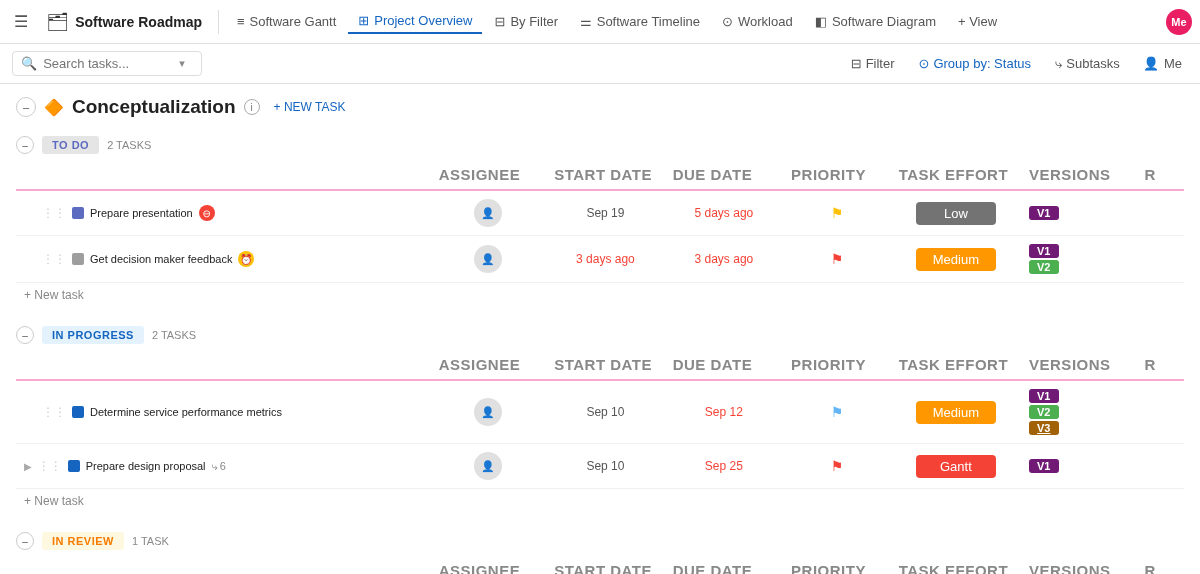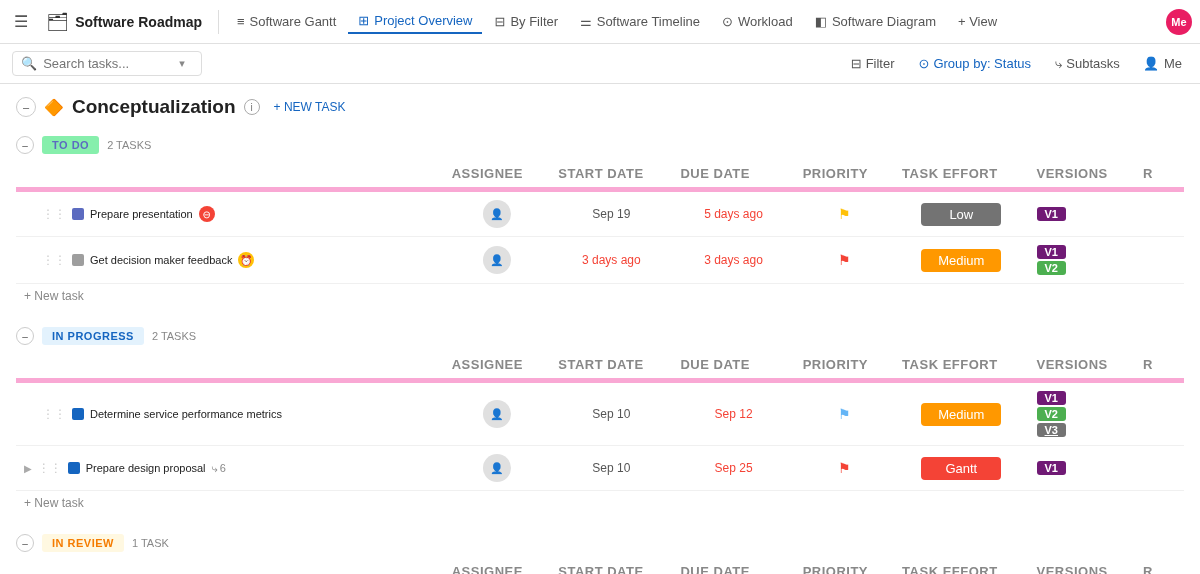--- a/index.html
+++ b/index.html
@@ -55,22 +55,22 @@
     .section-header { display: flex; align-items: center; gap: 8px; margin-bottom: 10px; }
     .section-collapse { width: 20px; height: 20px; border: 1px solid #ccc; border-radius: 50%; display:flex; align-items:center; justify-content:center; cursor:pointer; font-size:11px; color:#555; }
     .section-title { font-size: 19px; font-weight: 600; color: #222; }
     .section-icon { font-size: 16px; }
     .new-task-btn { font-size: 12px; color: #1565c0; cursor: pointer; padding: 2px 6px; }
     .info-icon { width: 16px; height: 16px; border-radius: 50%; border: 1px solid #aaa; display:inline-flex; align-items:center; justify-content:center; font-size:10px; color:#777; cursor:pointer; }
 
     
     .task-table { width: 100%; border-collapse: collapse; }
     .task-table .col-header {
-      font-size: 13px; font-weight: 600; color: #888; text-transform: uppercase;
-      padding: 6px 8px; border-bottom: 5px solid #f9a8d4; text-align: left;
+      font-size: 15px; font-weight: 600; color: #888; text-transform: uppercase;
+      padding: 6px 8px; border-bottom: 2px solid #f9a8d4; text-align: left;
       letter-spacing: 0.5px;
     }
     .task-table tr.task-row td { padding: 8px 8px; border-bottom: 1px solid #f0f0f0; vertical-align: middle; }
     .task-name-cell { display: flex; align-items: center; gap: 6px; }
     .task-drag { color: #ccc; font-size: 12px; cursor: grab; }
     .task-color-dot { width: 12px; height: 12px; border-radius: 2px; flex-shrink:0; }
     .task-name { font-size: 11px; color: #222; }
     .task-badge { width: 16px; height: 16px; border-radius: 50%; display:inline-flex; align-items:center; justify-content:center; font-size:10px; }
     .badge-red { background: #f44336; color: #fff; }
     .badge-yellow { background: #ffc107; }
@@ -101,29 +101,29 @@
     .effort-high { background: #f44336; }
 
     
     .versions-cell { display: flex; flex-direction: column; gap: 2px; align-items: flex-start; }
     .version-tag {
       display: inline-block; padding: 1px 8px; border-radius: 3px;
       font-size: 11px; font-weight: 600; color: #fff;
     }
     .v-orange { background: #701a75; }
     .v-green { background: #4caf50; }
-    .v-red { background: #737373; text-decoration: underline; }
+    .v-red { background: #a16207; text-decoration: underline; }
 
     
     .status-group-header { display: flex; align-items: center; gap: 8px; padding: 8px 0 6px 0; }
     .status-badge {
       padding: 3px 10px; border-radius: 3px; font-size: 11px; font-weight: 700;
       letter-spacing: 0.5px;
     }
-    .status-todo { background: #86efac; color: #5c6bc0; }
+    .status-todo { background: #e5e5e5; color: #5c6bc0; }
     .status-inprogress { background: #e3f2fd; color: #1565c0; }
     .status-inreview { background: #fff8e1; color: #f57c00; }
     .status-count { font-size: 11px; color: #888; }
     .collapse-btn { width: 18px; height: 18px; border-radius: 50%; border: 1px solid #ccc; display:flex; align-items:center; justify-content:center; cursor:pointer; font-size:10px; color:#555; }
     .new-task-row td { padding: 4px 8px; }
     .new-task-link { font-size: 12px; color: #888; cursor: pointer; }
 
     .col-name { width: 350px; }
     .col-assignee { width: 80px; text-align: center; }
     .col-start { width: 100px; text-align: center; }

